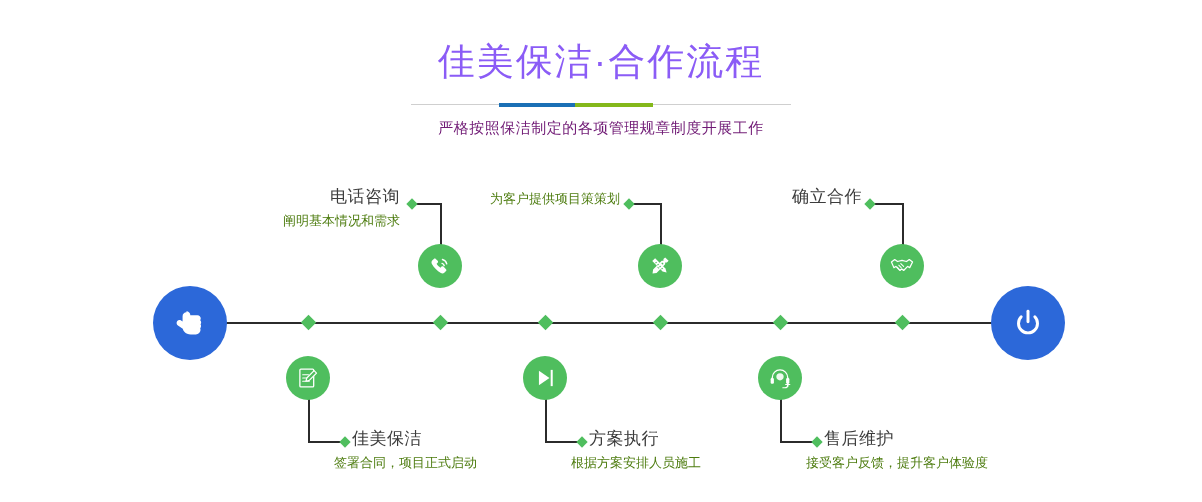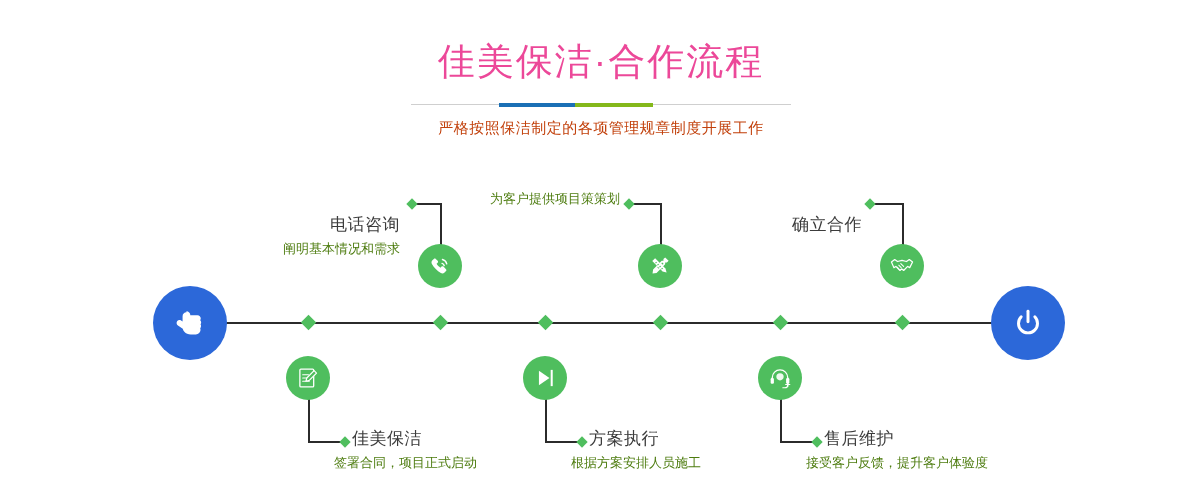--- a/index.html
+++ b/index.html
@@ -26,21 +26,21 @@
     top: 0;
     width: 1202px;
     text-align: center;
   }
   .title {
     margin: 0;
     padding-top: 38px;
     font-size: 37px;
     font-weight: normal;
     letter-spacing: 2px;
-    color: #ec4899;
+    color: #8b5cf6;
     line-height: 48px;
   }
   .divider {
     position: relative;
     width: 380px;
     height: 1px;
     margin: 18px auto 0 auto;
     background: #cfcfcf;
   }
   .divider .seg-blue {
@@ -56,21 +56,21 @@
     left: 164px;
     top: -1.5px;
     width: 78px;
     height: 4px;
     background: #84b81a;
   }
   .subtitle {
     margin: 0;
     padding-top: 14px;
     font-size: 15px;
-    color: #c2410c;
+    color: #701a75;
     letter-spacing: 0.5px;
   }
 
   
   .timeline {
     position: absolute;
     left: 0;
     top: 0;
     width: 1202px;
     height: 502px;
@@ -152,21 +152,21 @@
     letter-spacing: 0.5px;
   }
   .label-desc {
     font-size: 13px;
     color: #4d7c0f;
     line-height: 20px;
     white-space: nowrap;
     margin-top: 3px;
   }
   .label-top { text-align: right; }
-  .label-top .label-title { padding-right: 0; margin-top: 28px; }
+  .label-top .label-title { padding-right: 0; }
   .label-bottom { text-align: left; }
 
   svg { display: block; }
 </style>
 </head>
 <body>
 
 <div id="page">
 
   <div class="header">

